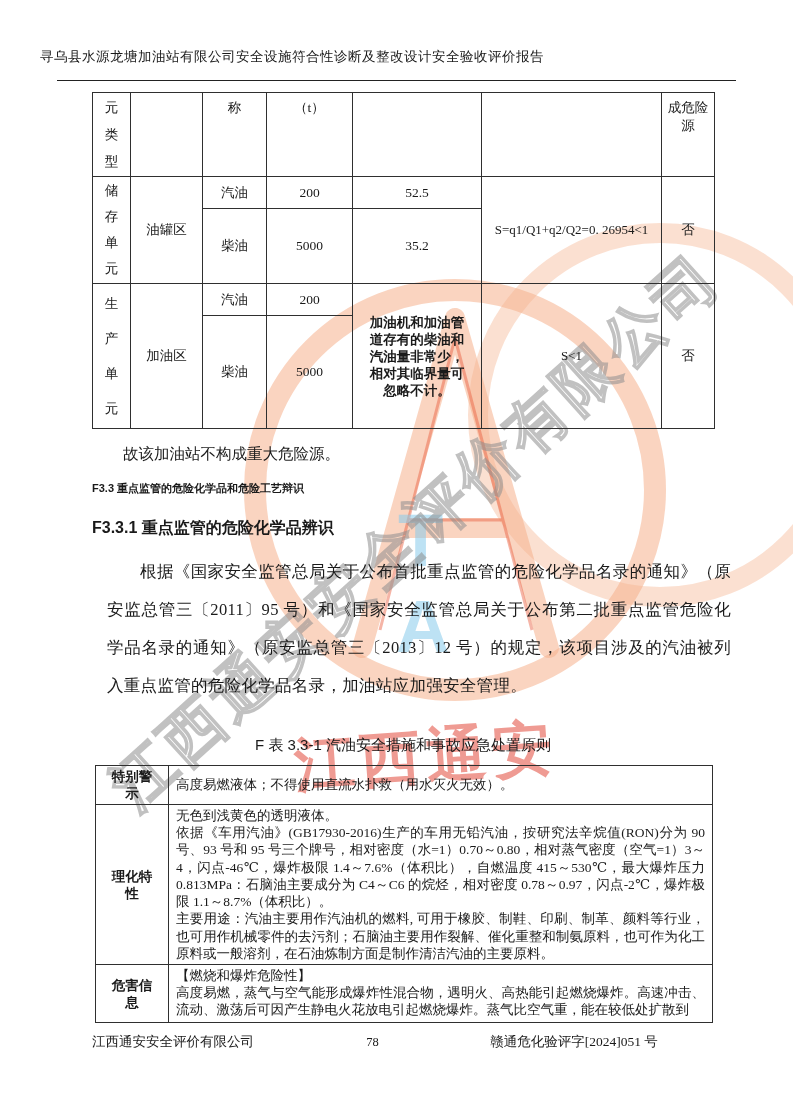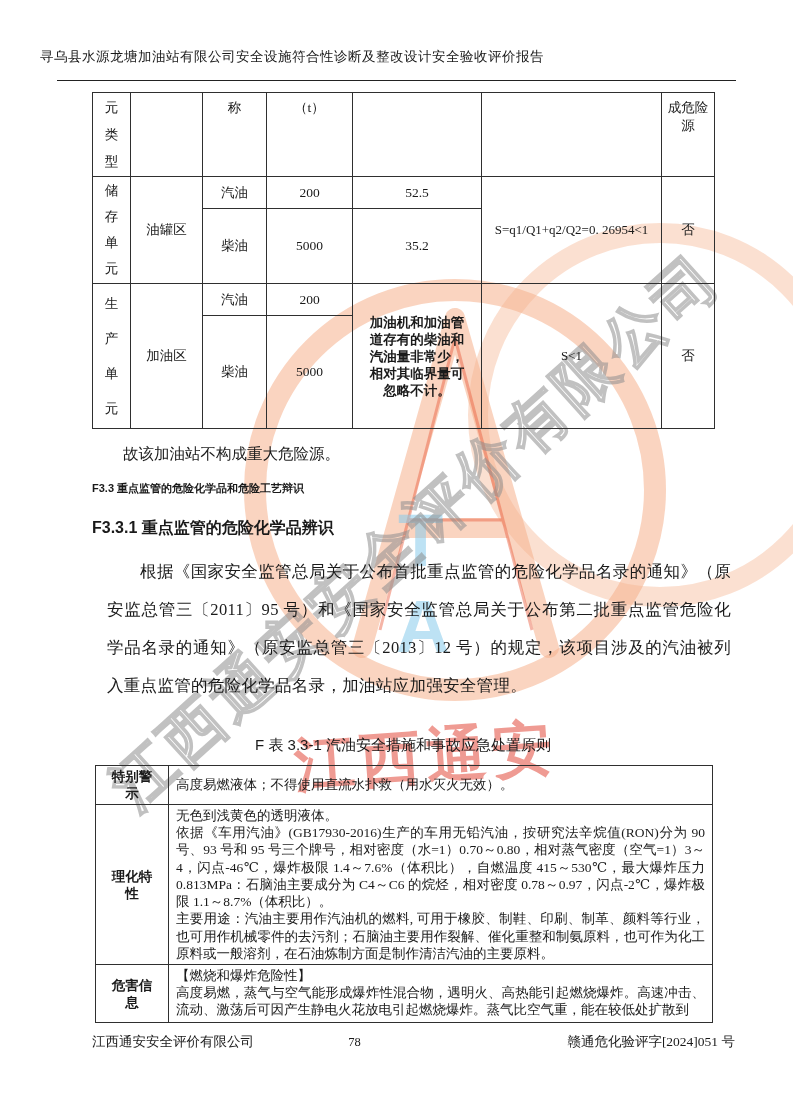--- a/index.html
+++ b/index.html
@@ -32,22 +32,22 @@
   .t-safe{top:765px;left:95px;width:617px;font-size:13.5px;}
   .t-safe td{border:1px solid #2f2f2f;vertical-align:middle;padding:2px 7px;overflow:hidden;}
   .t-safe td.lbl{
     text-align:center;font-weight:bold;white-space:pre-line;line-height:17px;
     padding:2px 2px;font-size:13.5px;
   }
   .cell-flow{line-height:17.2px;text-align:justify;}
   .cell-flow div{text-align:justify;}
   
   .footer-left{top:1033px;left:92px;font-size:13.5px;}
-  .footer-center{top:1035px;left:0;width:709px;text-align:center;font-size:12.5px;}
-  .footer-right{top:1033px;left:413px;width:322px;text-align:right;font-size:13.5px;}
+  .footer-center{top:1035px;left:0;width:709px;text-align:center;font-size:12.5px;padding-left:18px;}
+  .footer-right{top:1033px;left:413px;width:322px;text-align:center;font-size:13.5px;}
   
   .wm{top:0;left:0;width:793px;height:1120px;z-index:0;pointer-events:none;}
   .content-layer{position:absolute;inset:0;z-index:1;}
 </style>
 </head>
 <body>
 
 <div class="page">
 
   <svg class="abs wm" viewBox="0 0 793 1120">

